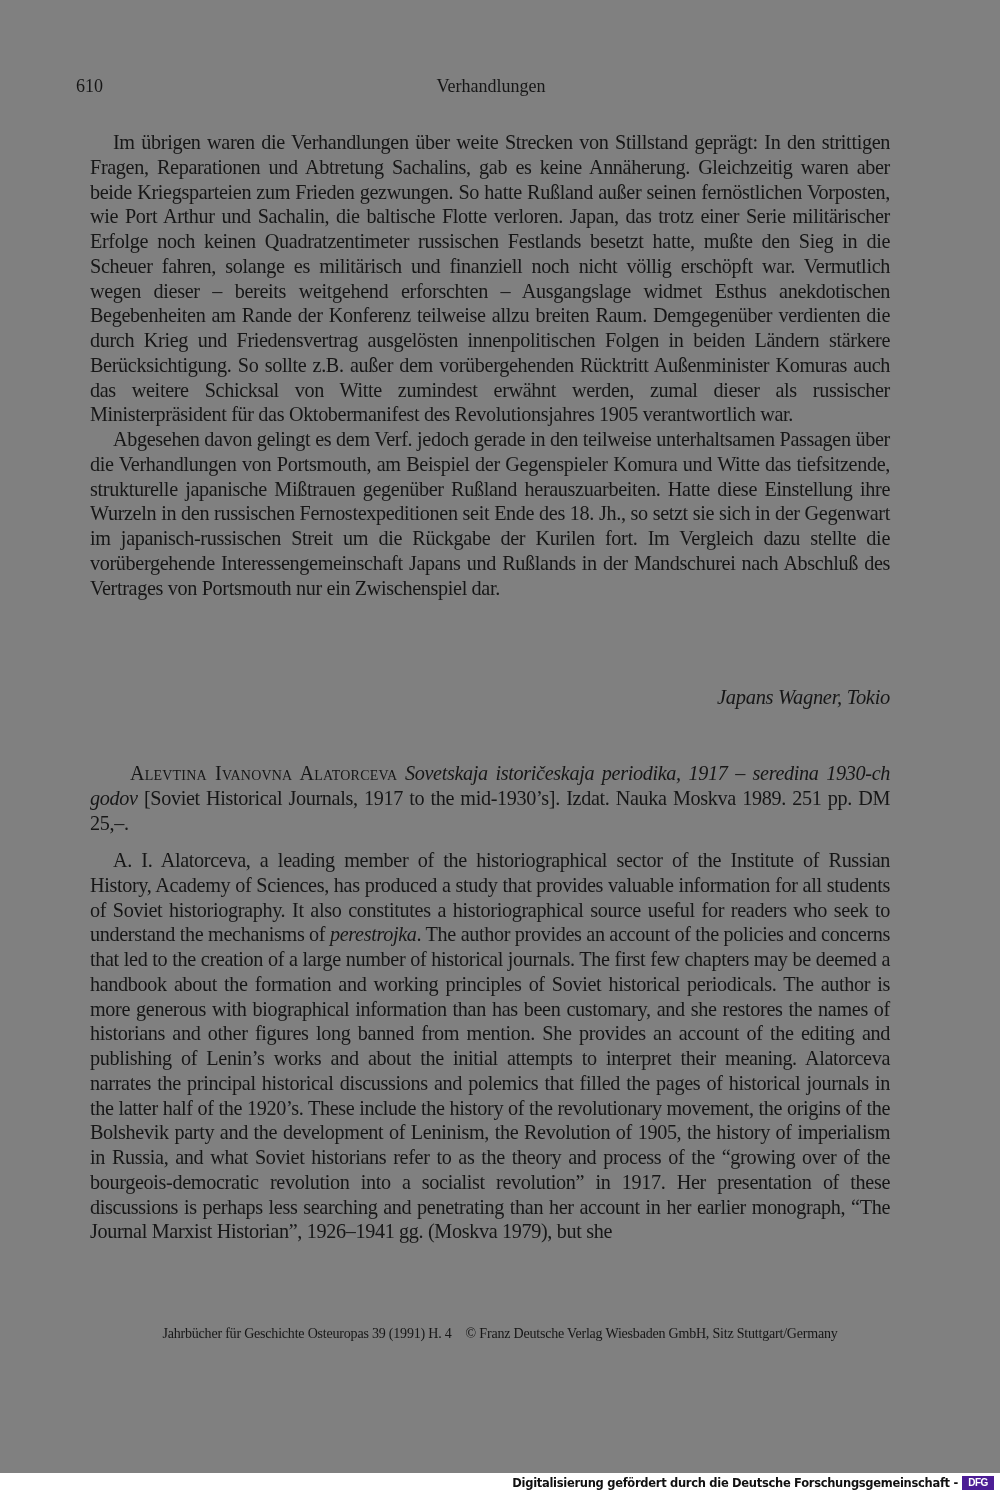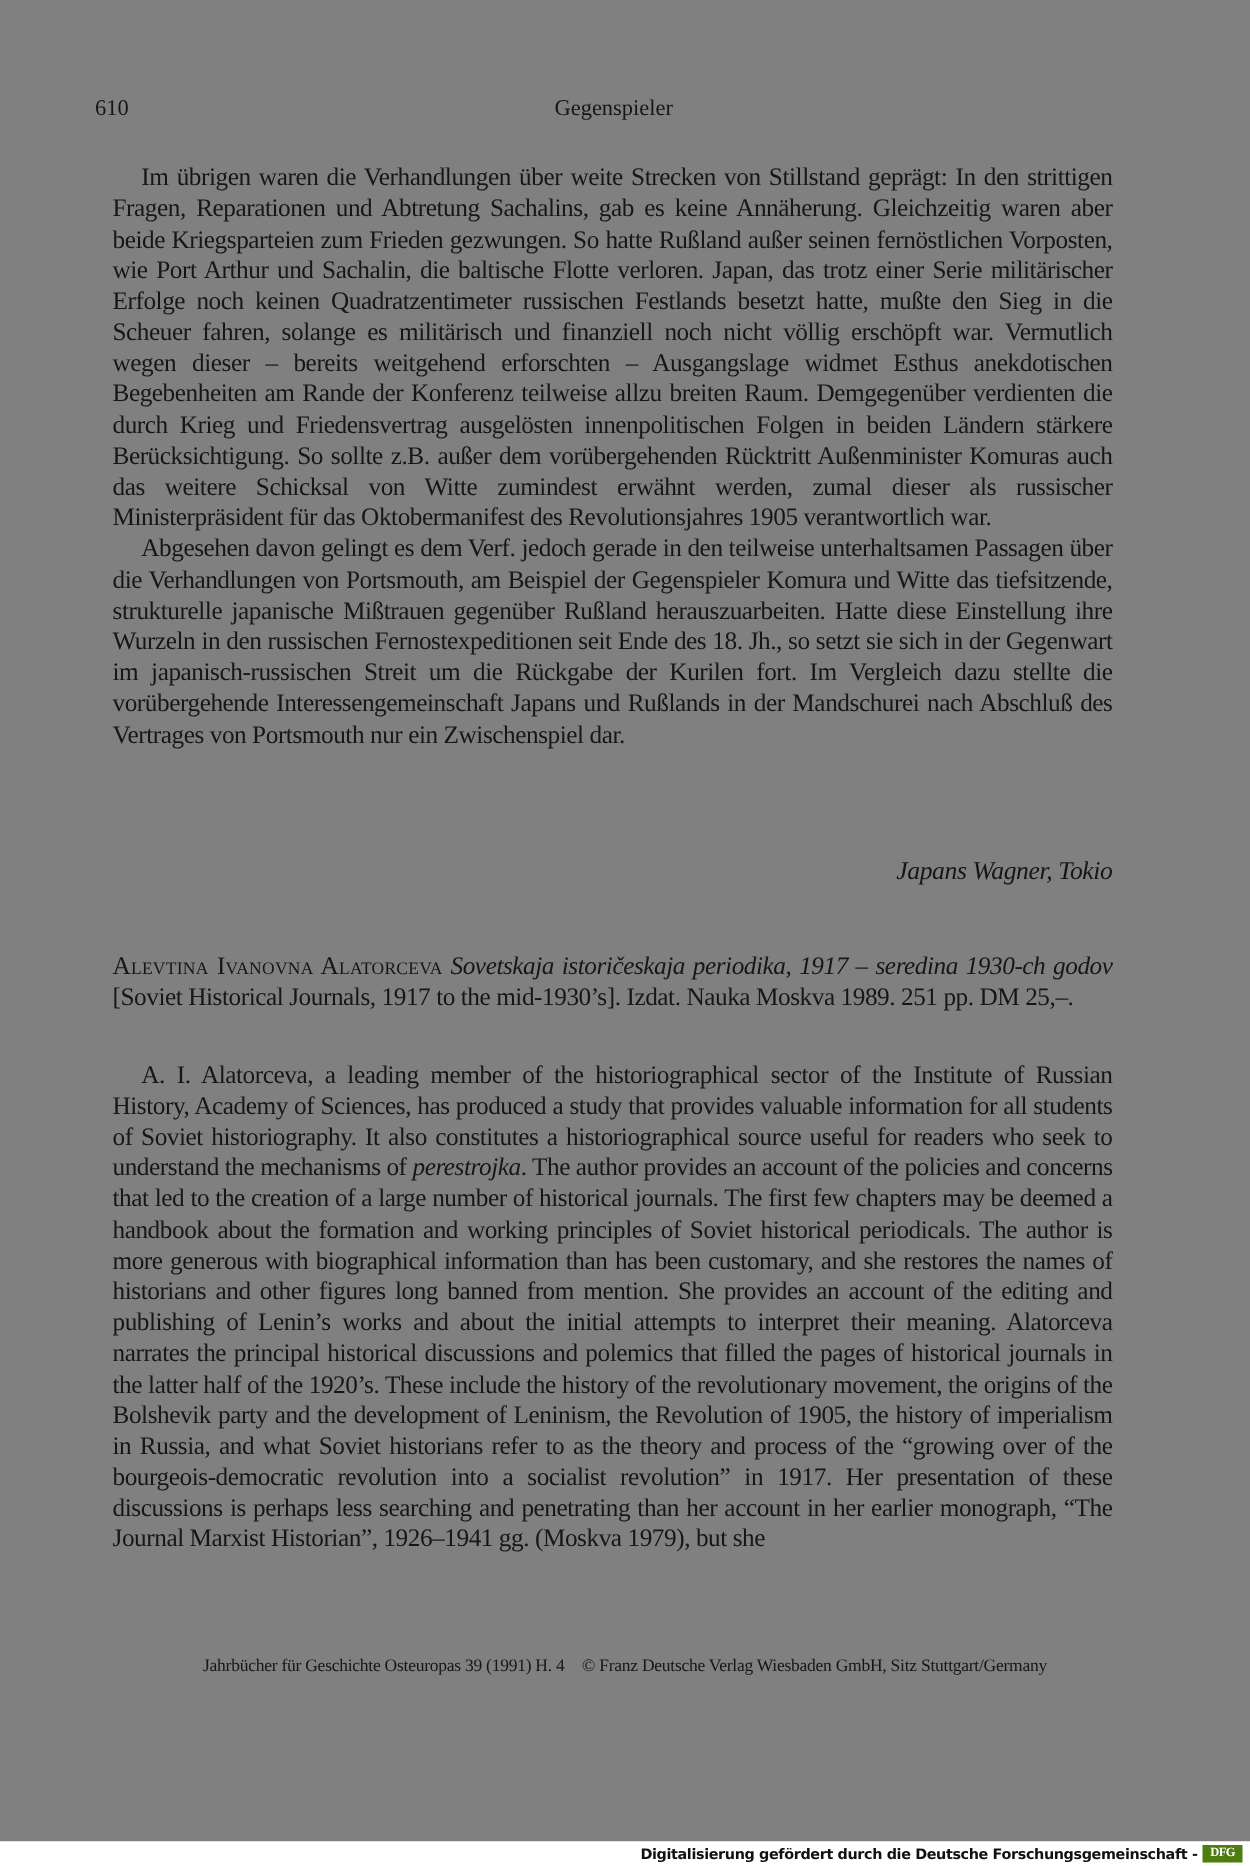--- a/index.html
+++ b/index.html
@@ -30,53 +30,53 @@
   .col p { margin: 0; text-indent: 23px; }
   .block1 { top: 130px; }
   .signature {
     position: absolute; top: 686px; right: 110px;
     font-style: italic; font-size: 20.5px; letter-spacing: -0.3px;
   }
   .biblio {
     position: absolute; left: 90px; top: 761px; width: 800px;
     font-size: 20.2px; line-height: 24.75px; text-align: justify; letter-spacing: -0.35px;
   }
-  .biblio .author { font-variant: small-caps; letter-spacing: 0.2px; }
+  .biblio .author { font-variant: small-caps; letter-spacing: 0.2px; margin-left: 40px; }
   .biblio .it { font-style: italic; }
   .block2 { top: 848px; }
   .block2 em { font-style: italic; }
   .footer {
     position: absolute; top: 1326px; left: 0; right: 0; text-align: center;
     font-size: 14px; letter-spacing: -0.2px;
   }
   .footer .sep { display: inline-block; width: 14px; }
   .dfg-strip {
     position: absolute; left: 0; top: 1473px; width: 1000px; height: 32px;
     background: #ffffff;
   }
   .dfg-text {
     position: absolute; right: 42px; top: 3px;
     font-family: "DejaVu Sans", sans-serif; font-weight: bold; font-size: 11.5px;
     color: #111; letter-spacing: -0.3px;
   }
   .dfg-logo {
     position: absolute; right: 6px; top: 3px; width: 32px; height: 14px;
-    background: #4d7c0f; color: #fff;
-    font-family: Liberation Serif, serif; font-weight: bold; font-size: 10px;
+    background: #4c1d95; color: #fff;
+    font-family: Liberation Sans, sans-serif; font-weight: bold; font-size: 10px;
     line-height: 14px; text-align: center; letter-spacing: -0.5px;
   }
 </style>
 </head>
 <body>
 
 <div class="page">
 
   <div class="running-head">
     <span class="page-number">610</span>
-    <span class="running-title">Gegenspieler</span>
+    <span class="running-title">Verhandlungen</span>
   </div>
 
   <div class="col block1">
     <p>Im übrigen waren die Verhandlungen über weite Strecken von Stillstand geprägt: In den strittigen Fragen, Reparationen und Abtretung Sachalins, gab es keine Annäherung. Gleichzeitig waren aber beide Kriegsparteien zum Frieden gezwungen. So hatte Rußland außer seinen fernöstlichen Vorposten, wie Port Arthur und Sachalin, die baltische Flotte verloren. Japan, das trotz einer Serie militärischer Erfolge noch keinen Quadratzentimeter russischen Festlands besetzt hatte, mußte den Sieg in die Scheuer fahren, solange es militärisch und finanziell noch nicht völlig erschöpft war. Vermutlich wegen dieser – bereits weitgehend erforschten – Ausgangslage widmet Esthus anekdotischen Begebenheiten am Rande der Konferenz teilweise allzu breiten Raum. Demgegenüber verdienten die durch Krieg und Friedensvertrag ausgelösten innenpolitischen Folgen in beiden Ländern stärkere Berücksichtigung. So sollte z.B. außer dem vorübergehenden Rücktritt Außenminister Komuras auch das weitere Schicksal von Witte zumindest erwähnt werden, zumal dieser als russischer Ministerpräsident für das Oktobermanifest des Revolutionsjahres 1905 verantwortlich war.</p>
     <p>Abgesehen davon gelingt es dem Verf. jedoch gerade in den teilweise unterhaltsamen Passagen über die Verhandlungen von Portsmouth, am Beispiel der Gegenspieler Komura und Witte das tiefsitzende, strukturelle japanische Mißtrauen gegenüber Rußland herauszuarbeiten. Hatte diese Einstellung ihre Wurzeln in den russischen Fernostexpeditionen seit Ende des 18. Jh., so setzt sie sich in der Gegenwart im japanisch-russischen Streit um die Rückgabe der Kurilen fort. Im Vergleich dazu stellte die vorübergehende Interessengemeinschaft Japans und Rußlands in der Mandschurei nach Abschluß des Vertrages von Portsmouth nur ein Zwischenspiel dar.</p>
   </div>
 
   <div class="signature">Japans Wagner, Tokio</div>
 
   <div class="biblio">

